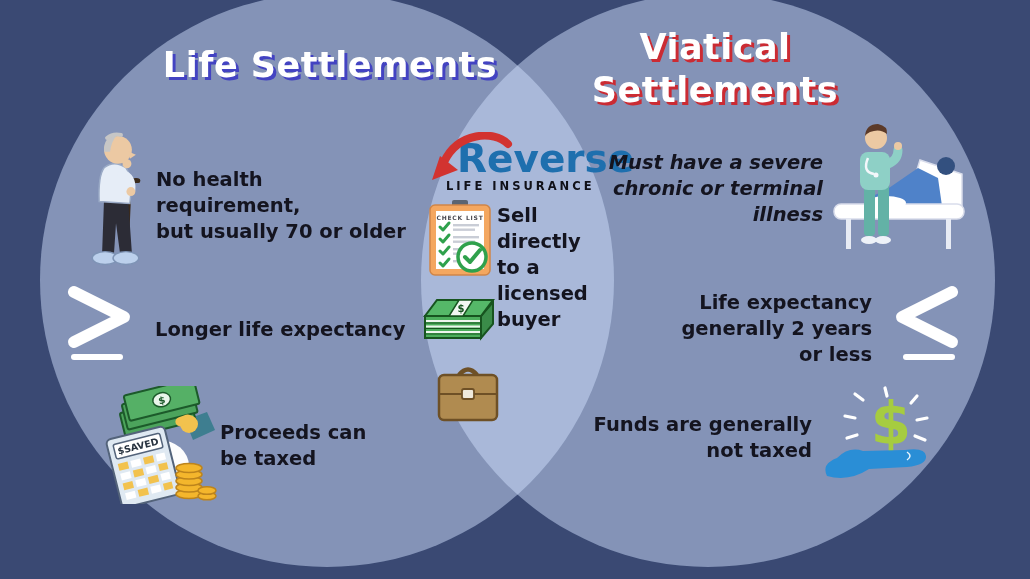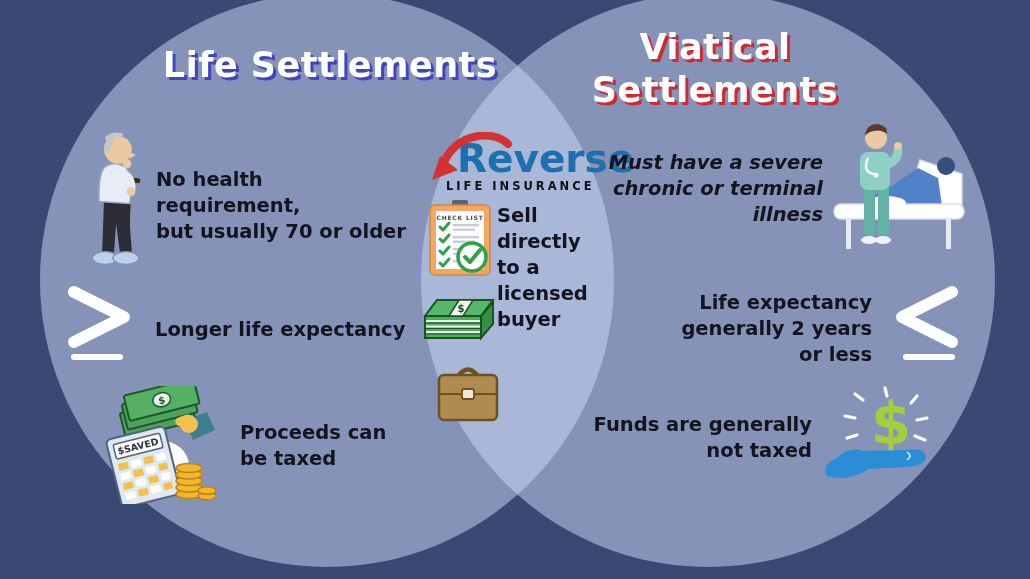--- a/index.html
+++ b/index.html
@@ -118,21 +118,21 @@
         <ellipse cx="86" cy="108" rx="13" ry="4.5"></ellipse>
           <ellipse cx="86" cy="101.5" rx="13" ry="4.5"></ellipse>
         <ellipse cx="86" cy="95" rx="13" ry="4.5"></ellipse>
           <ellipse cx="86" cy="88.5" rx="13" ry="4.5"></ellipse>
         <ellipse cx="86" cy="82" rx="13" ry="4.5"></ellipse>
         <ellipse cx="104" cy="110" rx="9" ry="3.8"></ellipse>
           <ellipse cx="104" cy="104.5" rx="9" ry="3.8"></ellipse>
       </g>
     </svg>
   </div>
-  <div class="body-text" style="left:240px;top:420px;width:160px;">Proceeds can
+  <div class="body-text" style="left:220px;top:420px;width:160px;">Proceeds can
 be taxed</div>
 
   <div class="logo">
     <span class="logo-arrow">
       <svg width="84" height="58" viewBox="0 0 84 58">
         <path d="M78,12 C64,-2 28,0 14,30" fill="none" stroke="#d23330" stroke-width="8" stroke-linecap="round"></path>
         <polygon points="2,48 10,24 28,38" fill="#d23330"></polygon>
       </svg>
     </span>
     <div class="logo-brand">Reverse</div>

